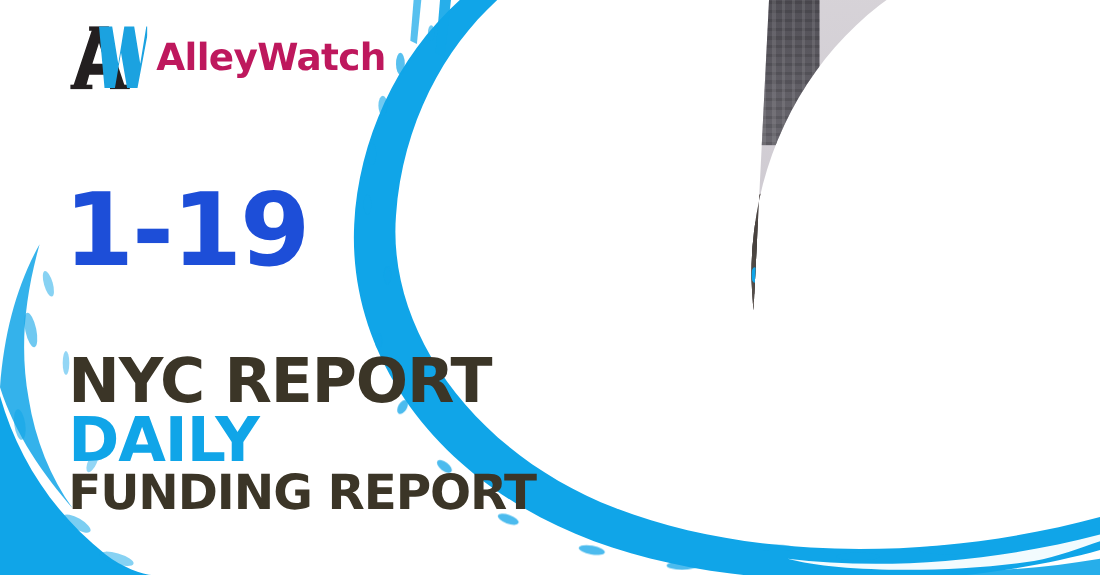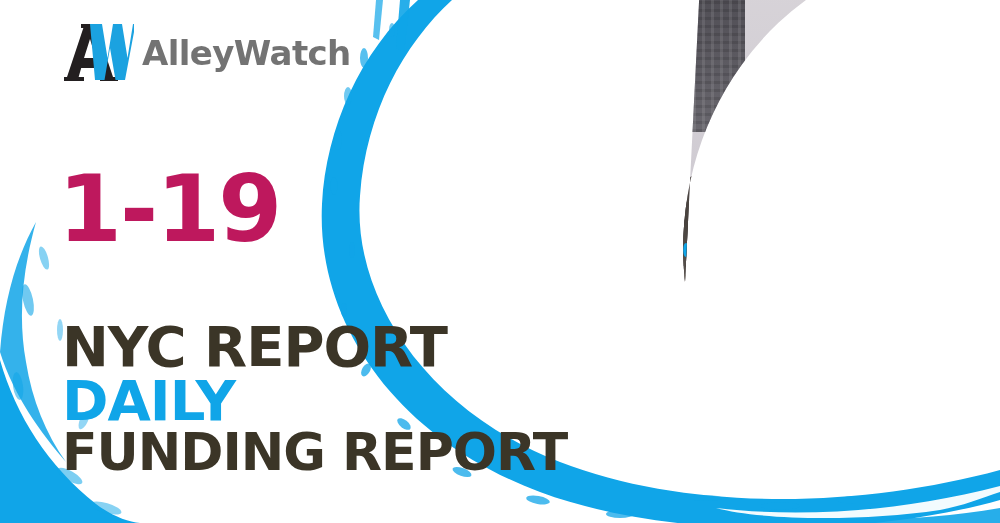--- a/index.html
+++ b/index.html
@@ -226,42 +226,42 @@
   .brush-layer { position: absolute; inset: 0; pointer-events: none; }
 
   
   .logo {
     position: absolute; left: 62px; top: 22px;
     display: flex; align-items: center; gap: 2px;
   }
   .logo-mark { position: relative; width: 72px; height: 62px; }
   .logo-word {
     font: 700 34px/1 "DejaVu Sans", sans-serif;
-    color: #737373;
+    color: #be185d;
     letter-spacing: -0.6px;
     margin-left: 6px;
   }
 
   .date {
     position: absolute; left: 58px; top: 168px;
     font: 700 92px/0.92 "DejaVu Sans", sans-serif;
-    color: #be185d;
+    color: #1d4ed8;
     letter-spacing: -2px;
   }
 
   .headline {
     position: absolute; left: 62px; top: 320px;
     font-family: "DejaVu Sans", sans-serif;
     font-weight: 700;
     letter-spacing: -1px;
   }
   .hl-line { line-height: 0.96; white-space: nowrap; }
   .hl-1 { font-size: 56px; color: #3b3527; }
   .hl-2 { font-size: 56px; color: #10a5e8; }
-  .hl-3 { font-size: 52px; color: #3b3527; }
+  .hl-3 { font-size: 44px; color: #3b3527; }
 </style>
 </head>
 <body>
 
 <div id="poster">
 
   <div class="photo-clip">
     <div class="photo">
 
       <div class="sky"></div>

